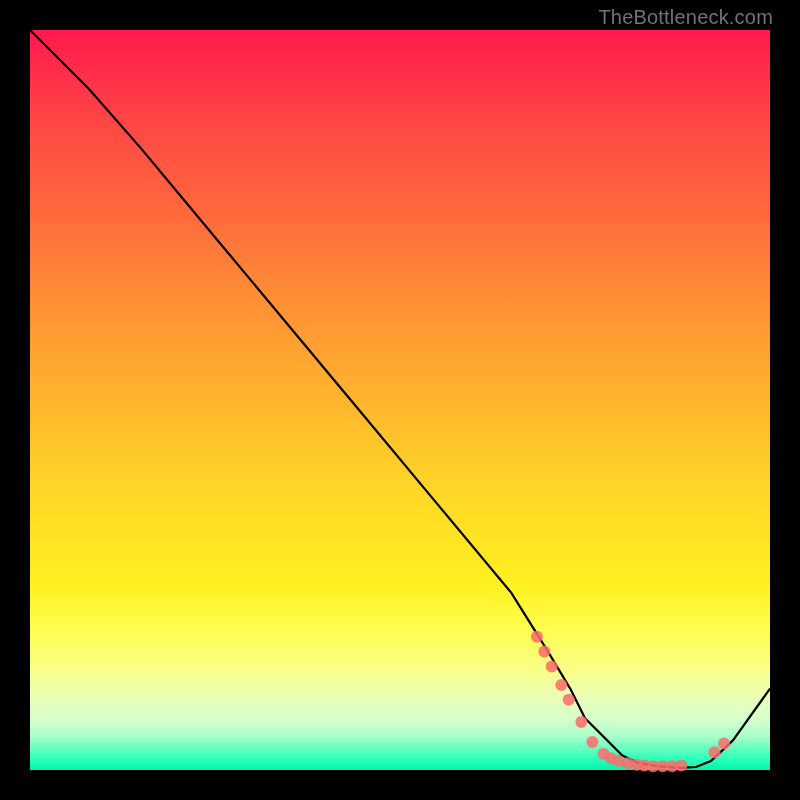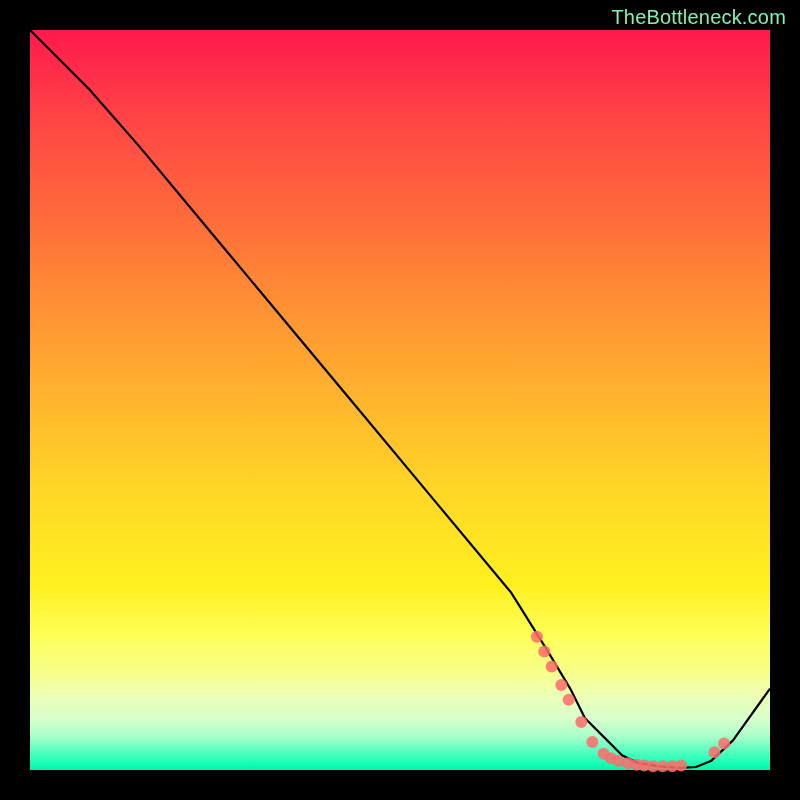--- a/index.html
+++ b/index.html
@@ -38,22 +38,22 @@
       #d8ffcc 93%,
       #a8ffc9 95.5%,
       #69ffc3 97%,
       #2effbb 98.5%,
       #00f5a8 100%
     );
   }
   .watermark {
     position: absolute;
     top: 6px;
-    right: 14px;
-    color: #86efac;
+    right: 27px;
+    color: #737373;
     font-size: 20px;
     font-weight: 500;
     letter-spacing: 0.2px;
     user-select: none;
   }
   svg.curve {
     position: absolute;
     left: 0;
     top: 0;
     width: 740px;

